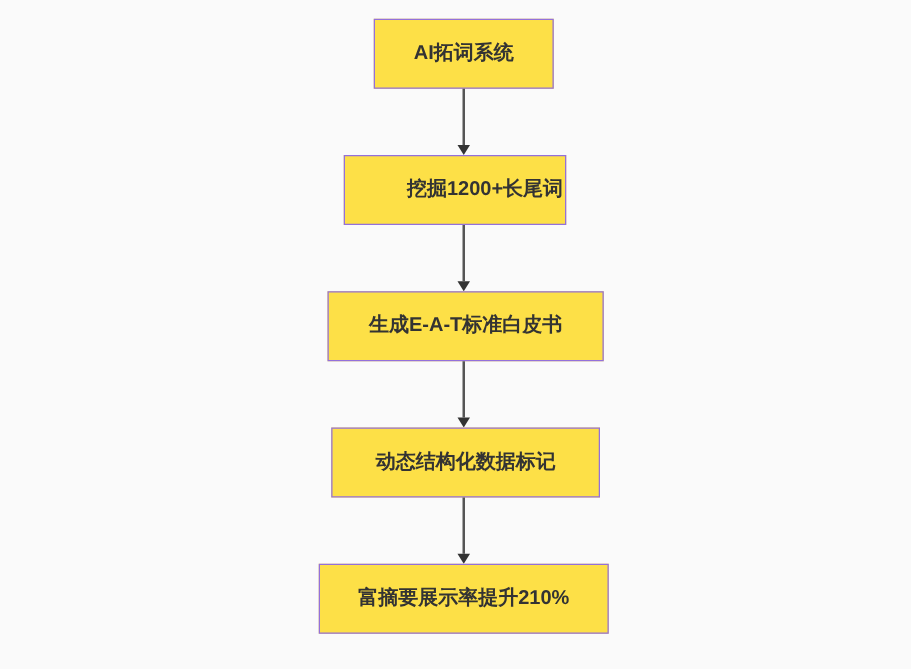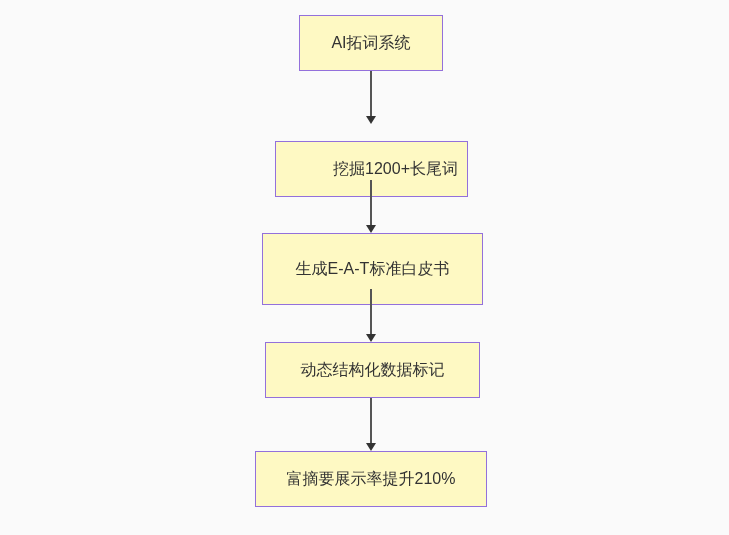--- a/index.html
+++ b/index.html
@@ -11,36 +11,37 @@
   .canvas {
     position: relative;
     width: 729px;
     height: 535px;
     background: #fafafa;
     overflow: hidden;
   }
   .node {
     position: absolute;
     box-sizing: border-box;
-    background: #fef9c3;
+    background: #fde047;
     border: 1.5px solid #9370DB;
     display: flex;
     align-items: center;
     justify-content: center;
+    font-weight: bold;
   }
   .node-label {
     color: #333333;
     font-size: 16px;
     line-height: 1.2;
     white-space: nowrap;
     text-align: center;
   }
   .node-1 { left: 299px; top: 15px;  width: 144px; height: 56px; }
-  .node-2 { left: 275px; top: 141px; width: 193px; height: 56px; padding-left: 48px; }
-  .node-3 { left: 262px; top: 233px; width: 221px; height: 72px; }
+  .node-2 { left: 275px; top: 124px; width: 178px; height: 56px; padding-left: 48px; }
+  .node-3 { left: 262px; top: 233px; width: 221px; height: 56px; }
   .node-4 { left: 265px; top: 342px; width: 215px; height: 56px; }
   .node-5 { left: 255px; top: 451px; width: 232px; height: 56px; justify-content: center; }
 
   .connector {
     position: absolute;
     left: 366px;     
     width: 10px;
     height: 53px;
   }
   .connector-1 { top: 71px; }

